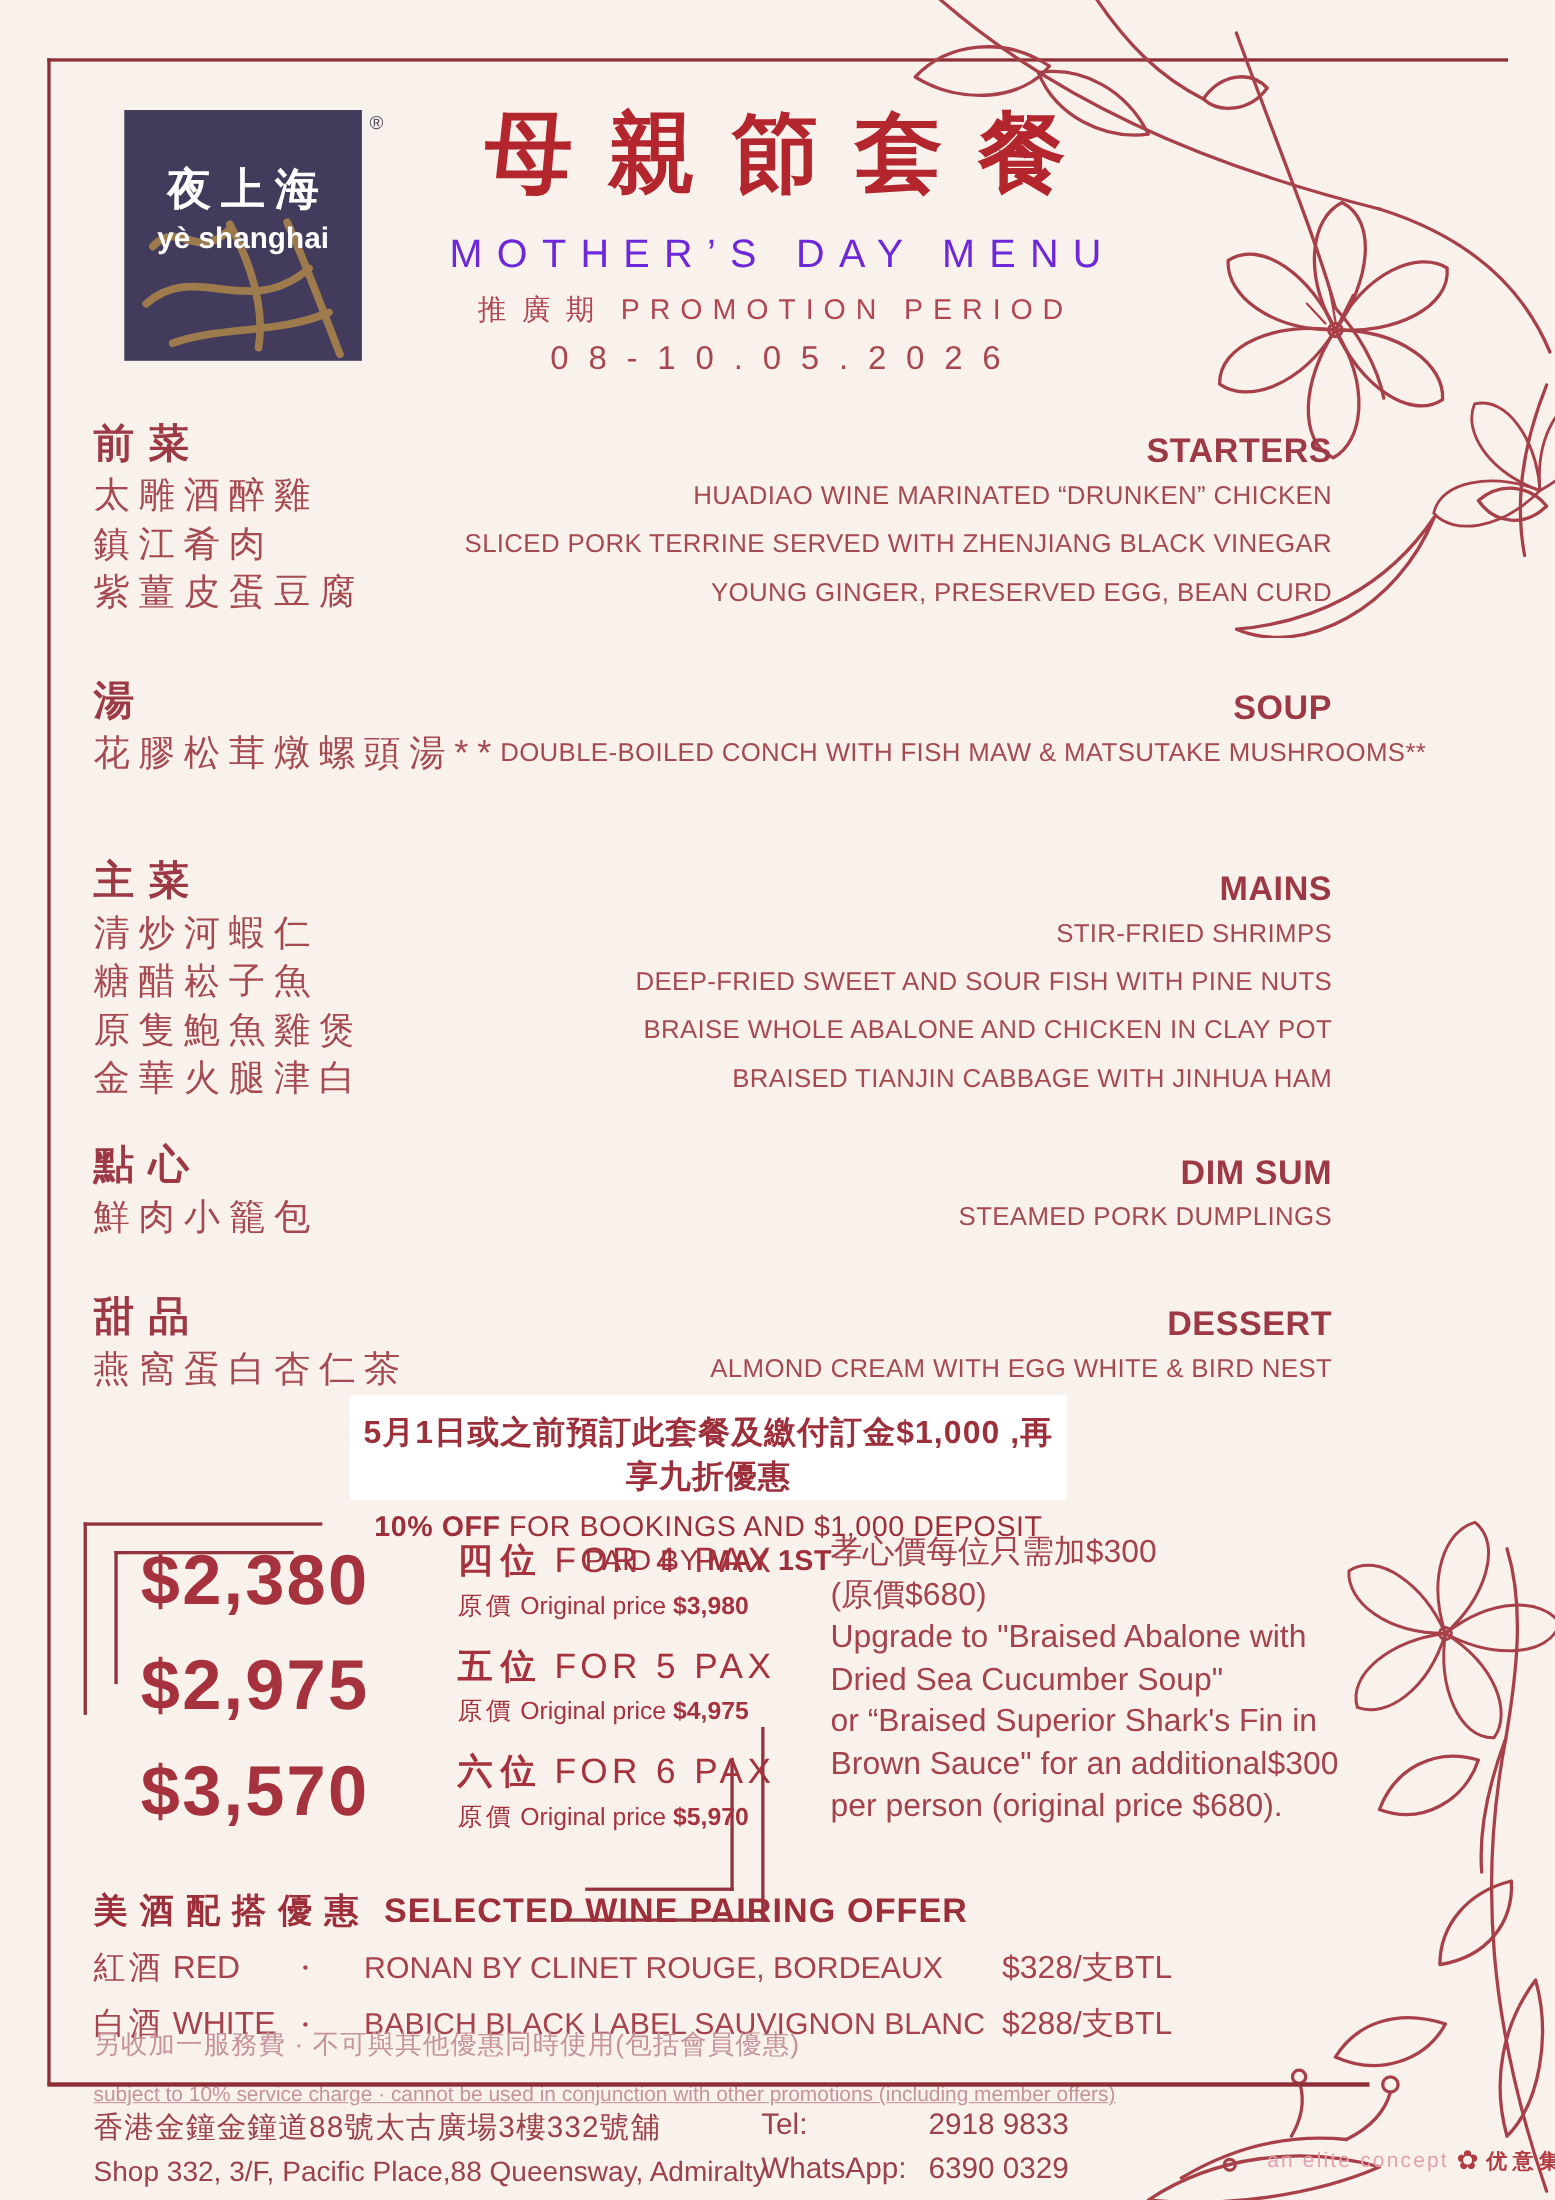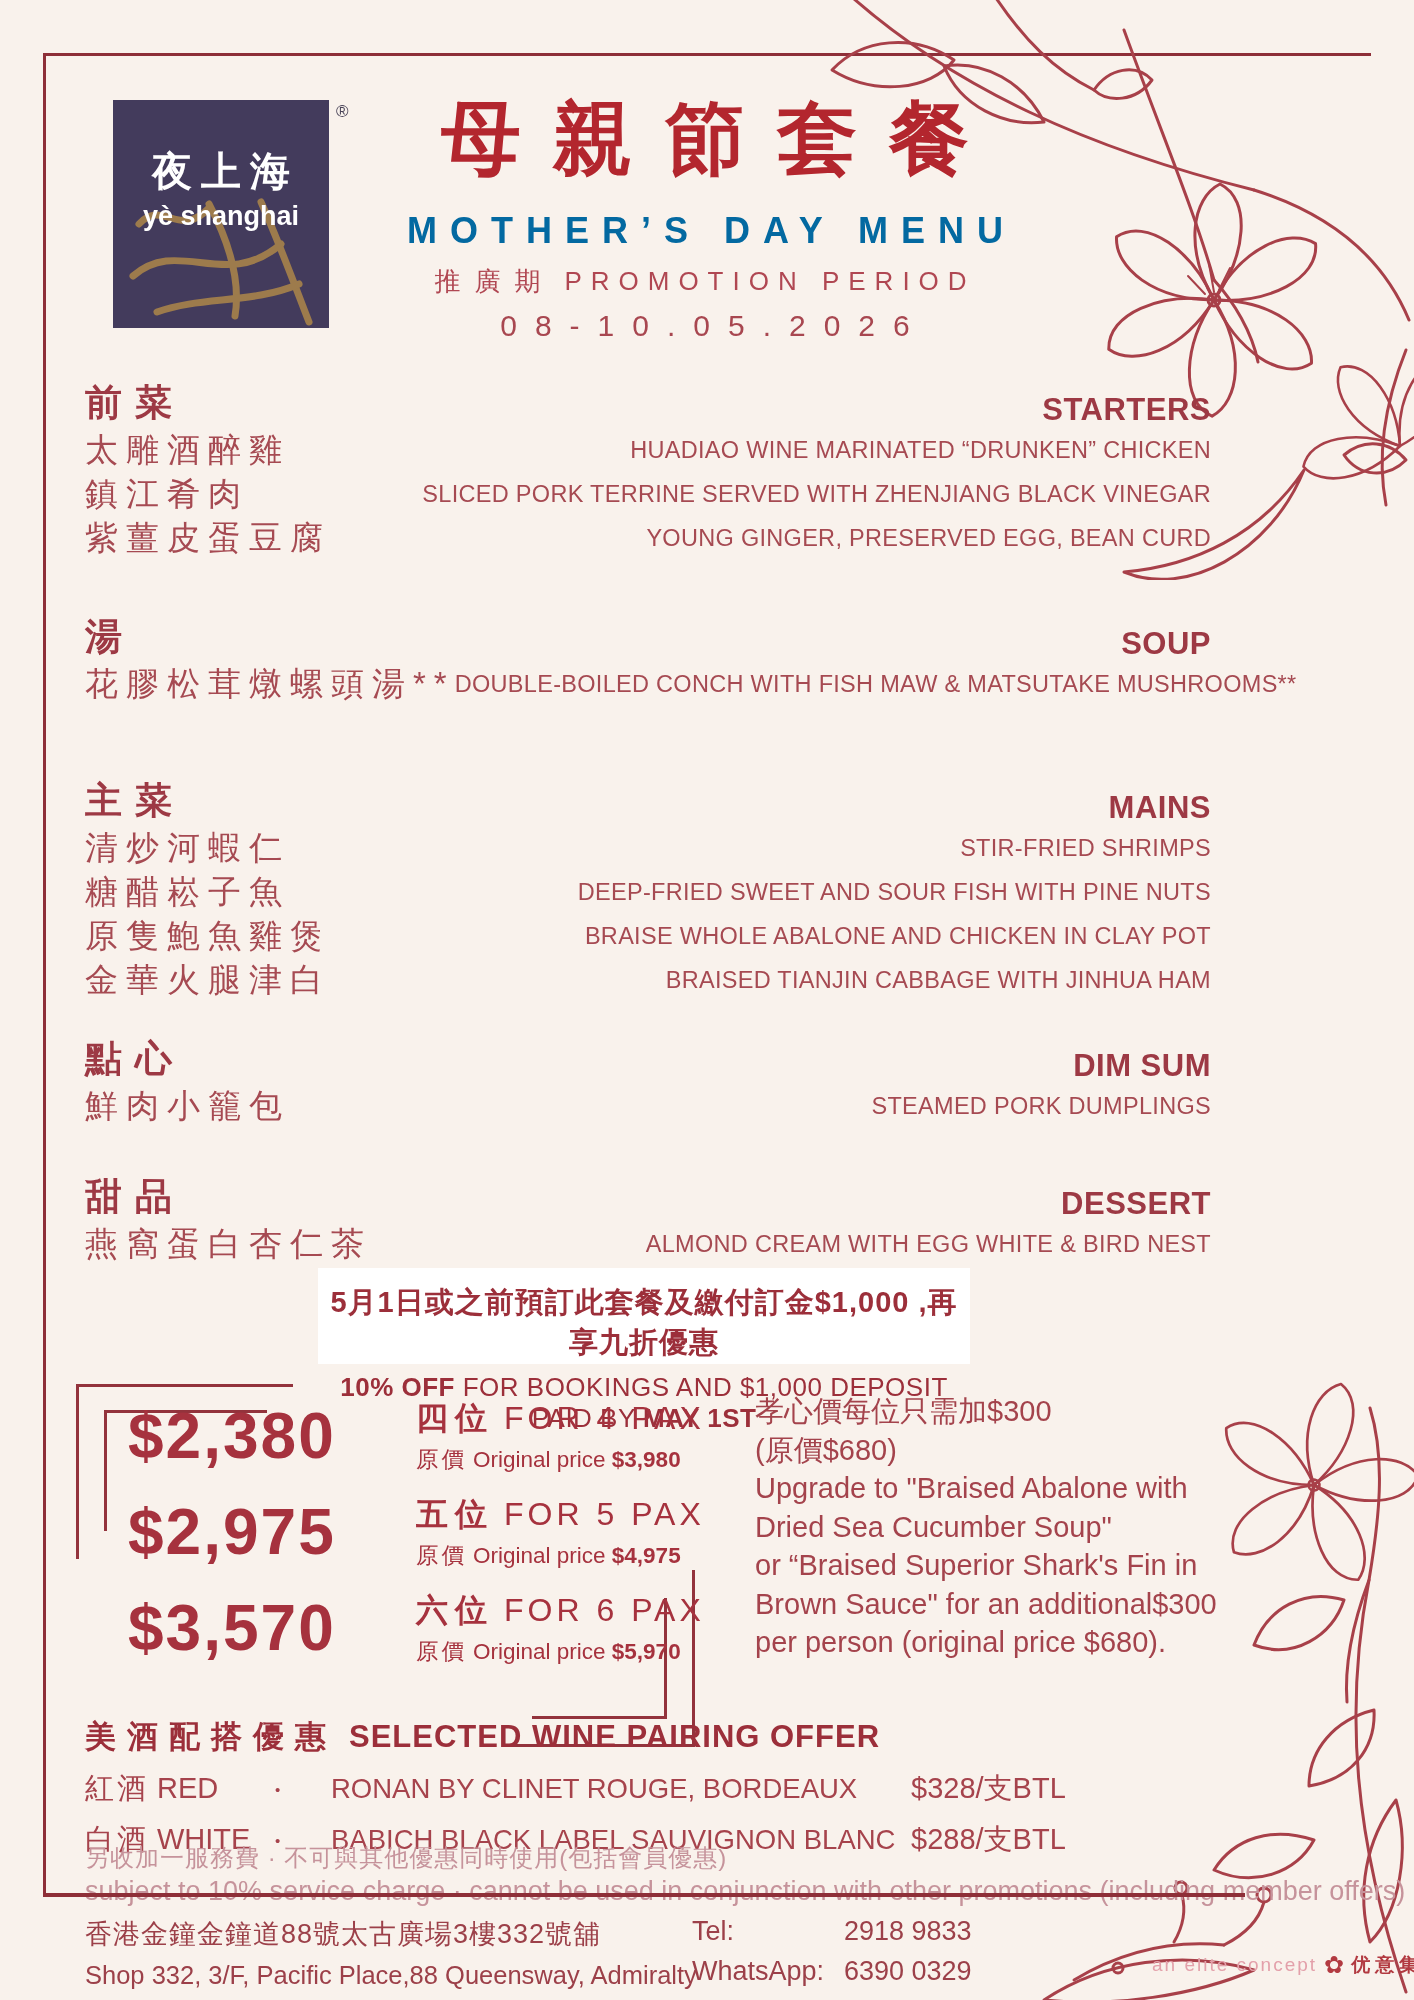--- a/index.html
+++ b/index.html
@@ -18,21 +18,21 @@
   .floral.br{bottom:0;right:0;}
   
   .logo{position:absolute;left:113px;top:100px;width:216px;height:228px;background:#433b5c;overflow:hidden;text-align:center;}
   .logo-zh{margin-top:44px;font-size:40px;font-weight:bold;color:#ffffff;letter-spacing:9px;padding-left:9px;position:relative;z-index:2;}
   .logo-en{margin-top:2px;font-size:27px;font-weight:bold;color:#ffffff;position:relative;z-index:2;}
   .logo svg{position:absolute;left:0;top:84px;z-index:1;}
   .rmark{position:absolute;left:336px;top:102px;font-size:17px;color:#4a4458;}
   
   .titleblock{position:absolute;left:360px;top:86px;width:690px;text-align:center;}
   .title-zh{font-size:80px;font-weight:bold;color:#b3262e;letter-spacing:32px;padding-left:32px;font-family:"Liberation Serif", serif;}
-  .title-en{margin-top:16px;font-size:36px;font-weight:bold;color:#0369a1;letter-spacing:13px;padding-left:13px;}
+  .title-en{margin-top:16px;font-size:36px;font-weight:normal;color:#6d28d9;letter-spacing:13px;padding-left:13px;}
   .promo{margin-top:12px;font-size:26px;color:#b04752;}
   .promo .zh{letter-spacing:14px;margin-right:10px;}
   .promo .en{letter-spacing:9px;}
   .dates{margin-top:10px;font-size:30px;color:#a84750;letter-spacing:18px;padding-left:18px;}
   
   .sections{position:absolute;left:85px;top:382px;width:1126px;}
   .sec-head{display:flex;justify-content:space-between;align-items:flex-end;height:46px;}
   .zh-head{font-size:37px;font-weight:bold;color:#9d3944;letter-spacing:13px;}
   .en-head{font-size:31px;font-weight:bold;color:#9d3944;letter-spacing:.5px;}
   .mrow{display:flex;justify-content:space-between;align-items:center;height:44px;}
@@ -69,21 +69,21 @@
   .wine-title .en{letter-spacing:1px;}
   .wine-row{display:grid;grid-template-columns:190px 56px 580px 1fr;align-items:center;margin-top:11px;color:#a6434c;}
   .wine-type{font-size:29px;white-space:nowrap;}
   .wine-type .zh{letter-spacing:3px;margin-right:8px;}
   .wine-bullet{font-size:15px;}
   .wine-name{font-size:27.5px;white-space:nowrap;}
   .wine-price{font-size:29px;white-space:nowrap;}
   
   .fineprint{position:absolute;left:85px;top:1842px;color:#c6939b;}
   .fp-zh{font-size:24px;letter-spacing:1px;}
-  .fp-en{font-size:27px;margin-top:2px;}
+  .fp-en{font-size:19px;margin-top:20px;text-decoration:underline;}
   
   .address{position:absolute;left:85px;top:1916px;color:#9c4049;}
   .addr-zh{font-size:27px;letter-spacing:1px;}
   .addr-en{font-size:25.5px;margin-top:9px;}
   .contact{position:absolute;left:692px;top:1916px;color:#9c4049;font-size:27px;}
   .contact .crow{display:grid;grid-template-columns:152px auto;margin-bottom:9px;}
   .elite{position:absolute;left:1152px;top:1952px;display:flex;align-items:center;gap:7px;white-space:nowrap;}
   .elite .brand{font-size:19px;color:#e3a0aa;letter-spacing:2px;}
   .elite .flower{font-size:24px;color:#b23a41;line-height:1;}
   .elite .group{font-size:19px;color:#b23a41;font-weight:bold;letter-spacing:5px;}

